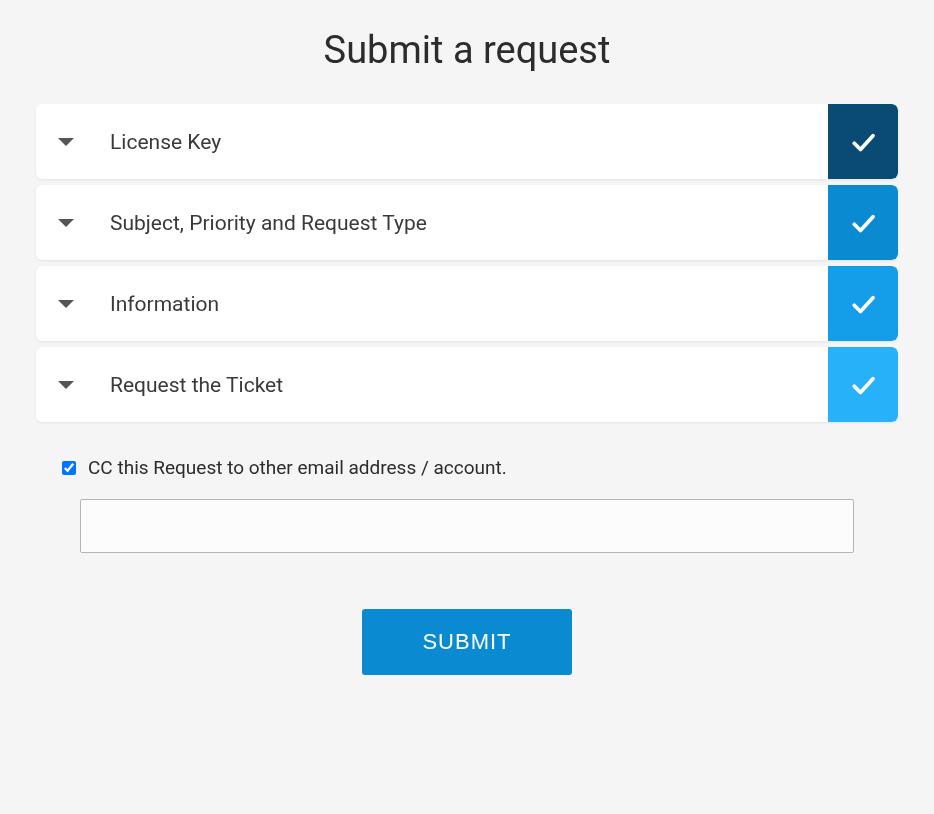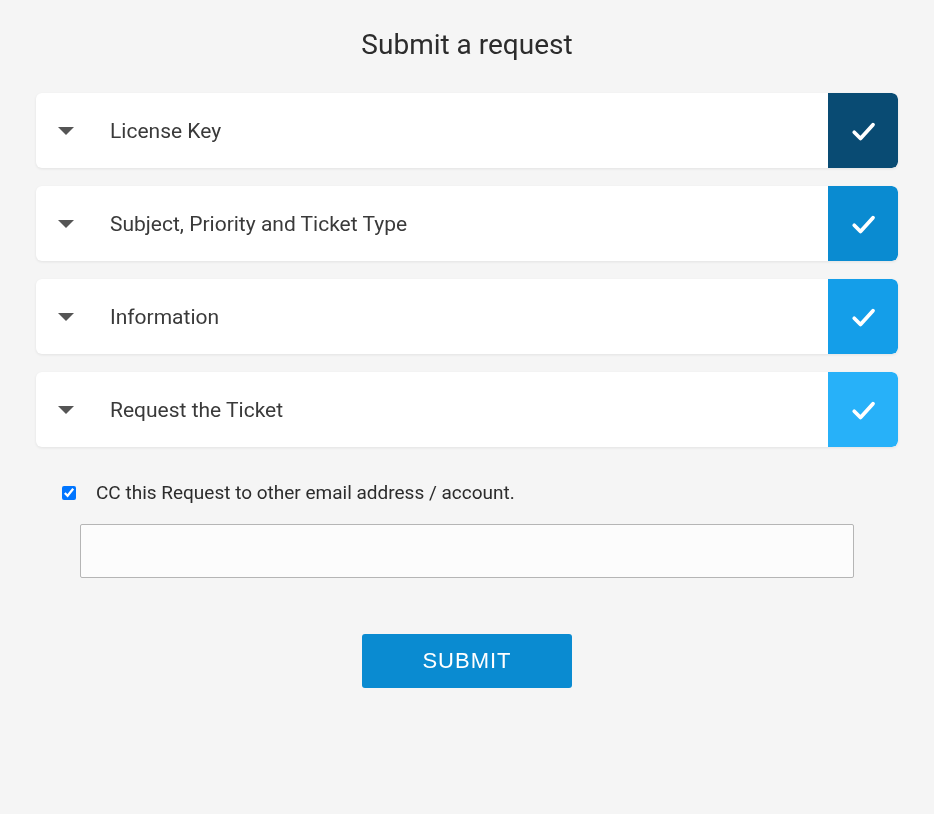--- a/index.html
+++ b/index.html
@@ -11,31 +11,31 @@
       font-family: -apple-system, BlinkMacSystemFont, "Segoe UI", Roboto, "Helvetica Neue", Arial, sans-serif;
       background-color: #f5f5f5;
       width: 934px;
       height: 814px;
       overflow: hidden;
     }
     .container {
       padding: 0 36px;
     }
     .page-title {
-      font-size: 28px;
+      font-size: 38px;
       font-weight: 400;
       color: #2c2c2c;
       text-align: center;
       padding: 28px 0 32px 0;
     }
     .accordion-item {
       display: flex;
       background: #fff;
       border-radius: 6px;
-      margin-bottom: 18px;
+      margin-bottom: 6px;
       box-shadow: 0 1px 3px rgba(0,0,0,0.08);
       overflow: hidden;
       height: 75px;
       cursor: pointer;
     }
     .accordion-header {
       display: flex;
       align-items: center;
       flex: 1;
       padding: 0 22px;
@@ -76,21 +76,21 @@
     .check-4 { background-color: #149ee9; }
     .check-5 { background-color: #27b1f9; }
 
     .cc-section {
       margin-top: 34px;
       padding-left: 26px;
     }
     .cc-row {
       display: flex;
       align-items: center;
-      gap: 20px;
+      gap: 12px;
     }
     .cc-checkbox {
       width: 14px;
       height: 14px;
     }
     .cc-label {
       font-size: 19px;
       color: #2c2c2c;
     }
     .cc-input {
@@ -108,21 +108,21 @@
     .submit-row {
       text-align: center;
       margin-top: 56px;
     }
     .submit-button {
       background-color: #0a8bd1;
       color: #fff;
       border: none;
       font-size: 22px;
       letter-spacing: 1px;
-      padding: 14px 60px;
+      padding: 20px 60px;
       border-radius: 3px;
       cursor: pointer;
     }
   </style>
 </head>
 <body>
 
 <div class="container">
   <h1 class="page-title">Submit a request</h1>
 
@@ -135,21 +135,21 @@
       <svg viewBox="0 0 24 24">
           <polyline points="5 13 10 18 20 7"></polyline>
         </svg>
     </div>
   </div>
 
 
   <div class="accordion-item">
     <div class="accordion-header">
       <div class="caret"></div>
-      <div class="accordion-label">Subject, Priority and Ticket Type</div>
+      <div class="accordion-label">Subject, Priority and Request Type</div>
     </div>
     <div class="check-box check-3">
       <svg viewBox="0 0 24 24">
           <polyline points="5 13 10 18 20 7"></polyline>
         </svg>
     </div>
   </div>
 
   <div class="accordion-item">
     <div class="accordion-header">

